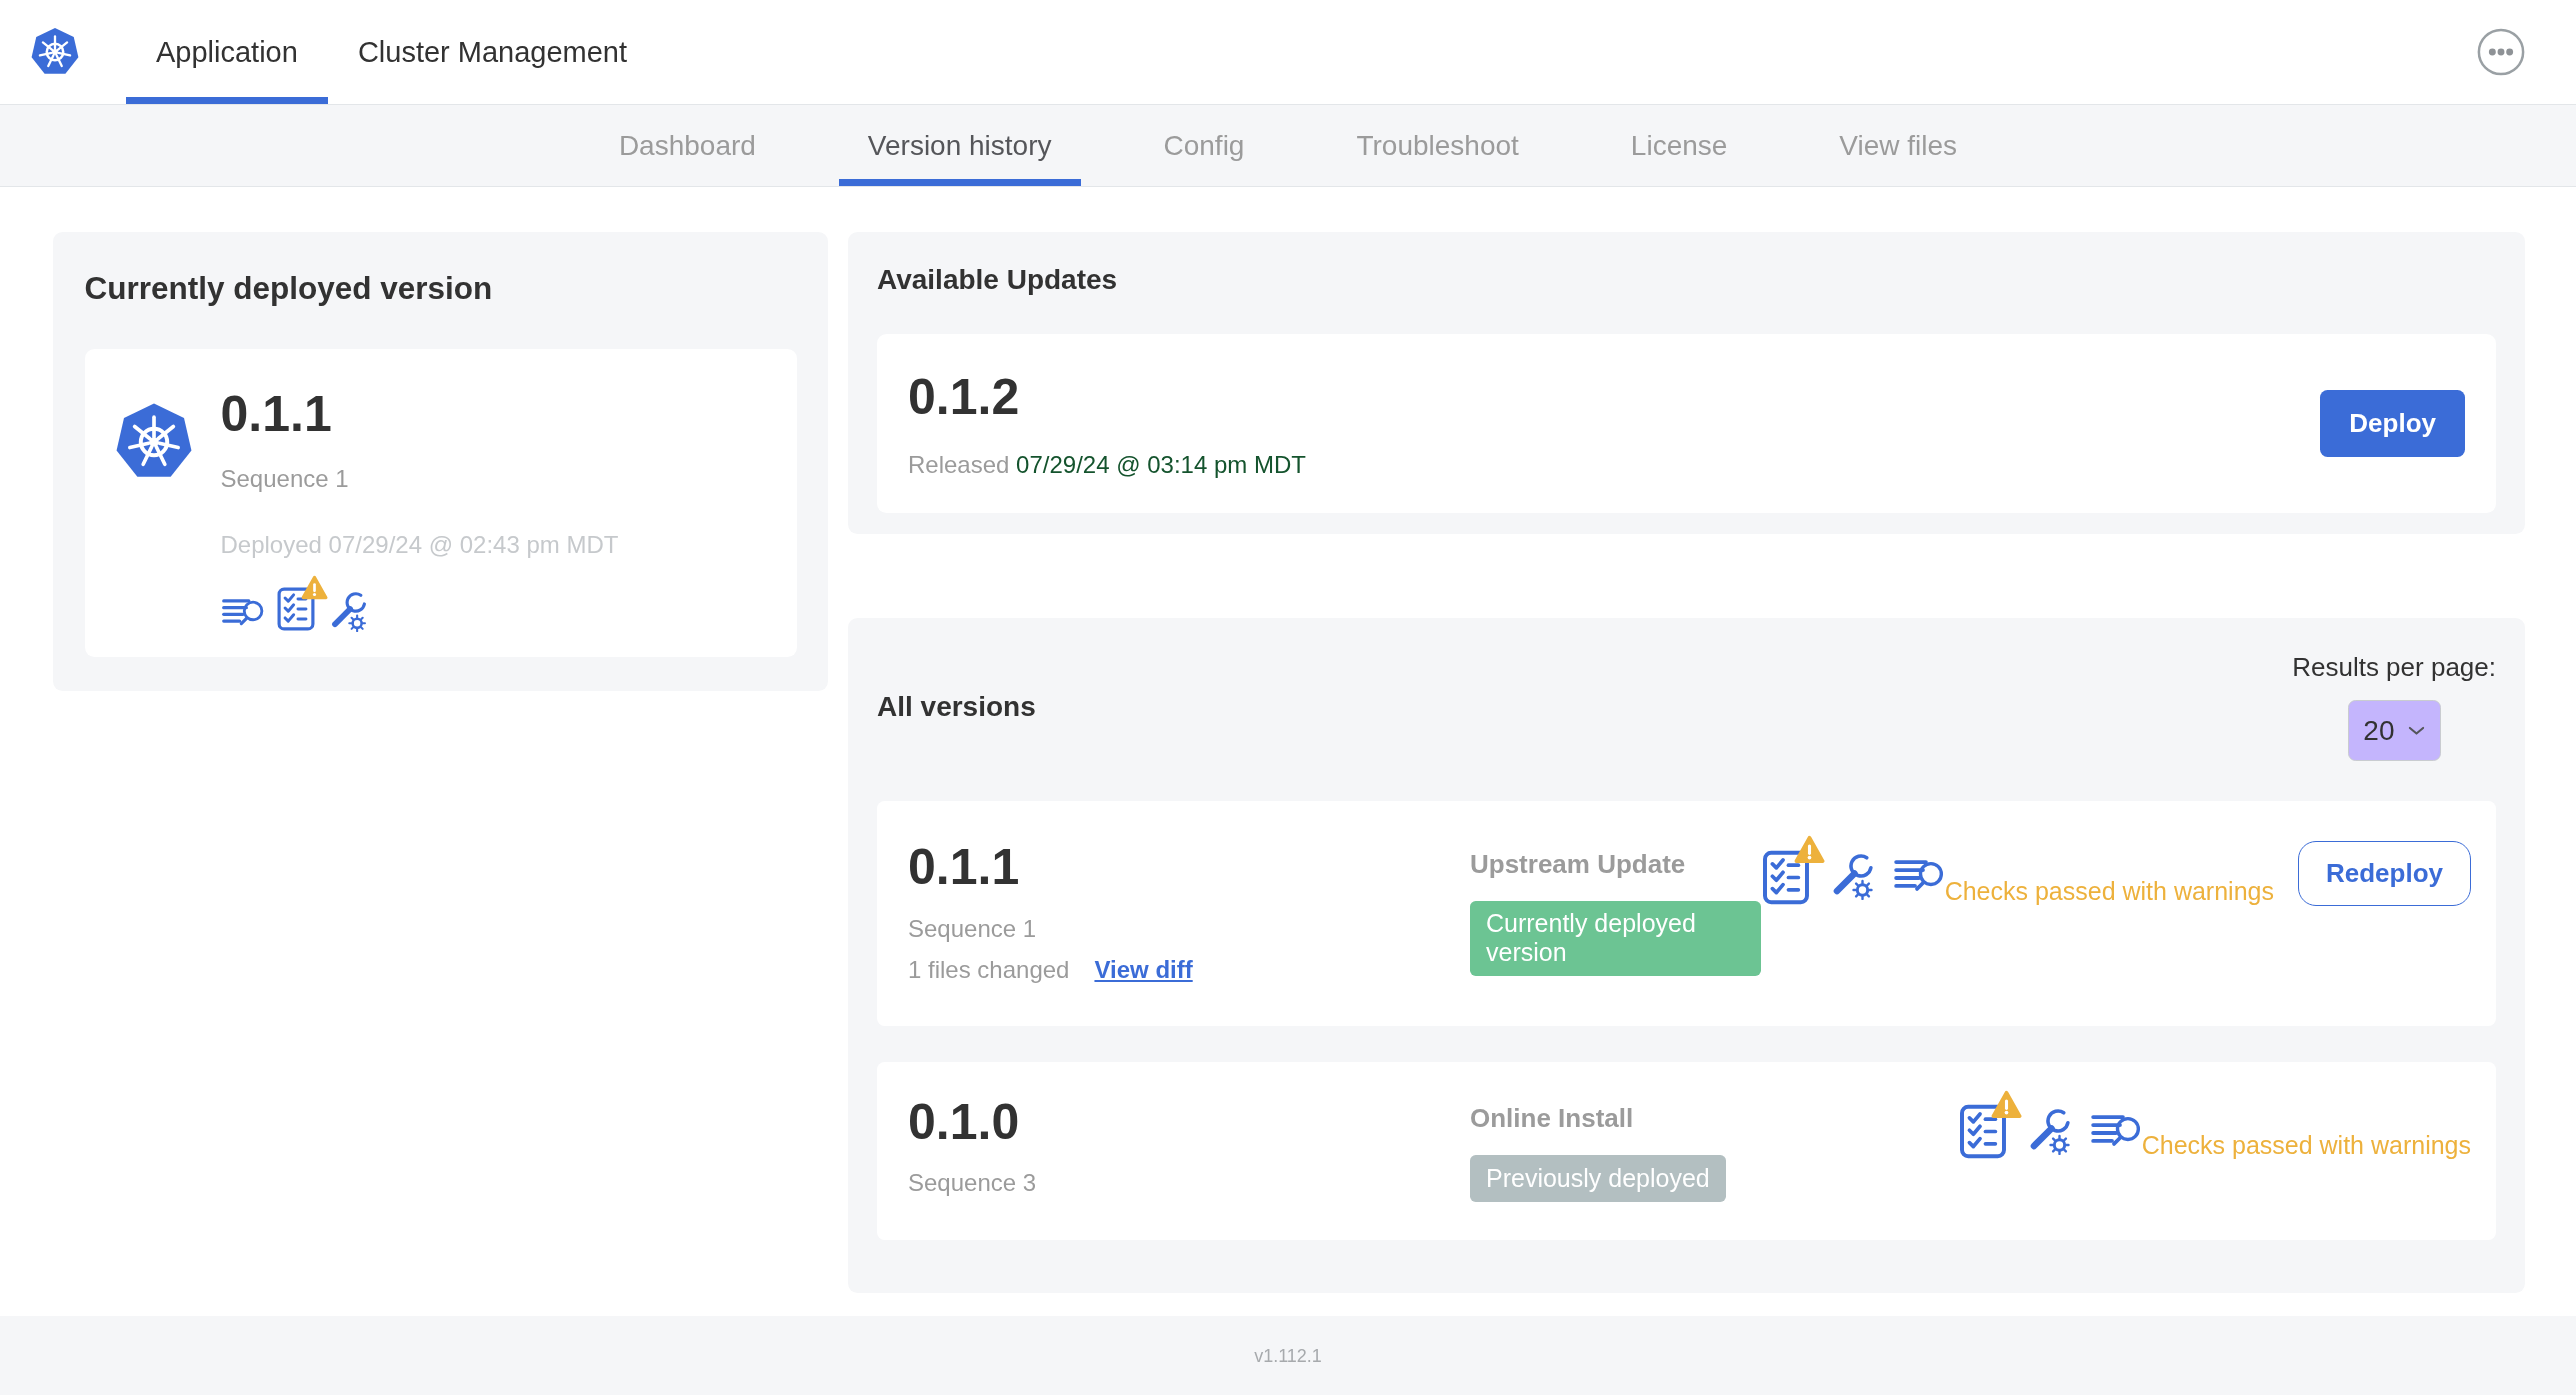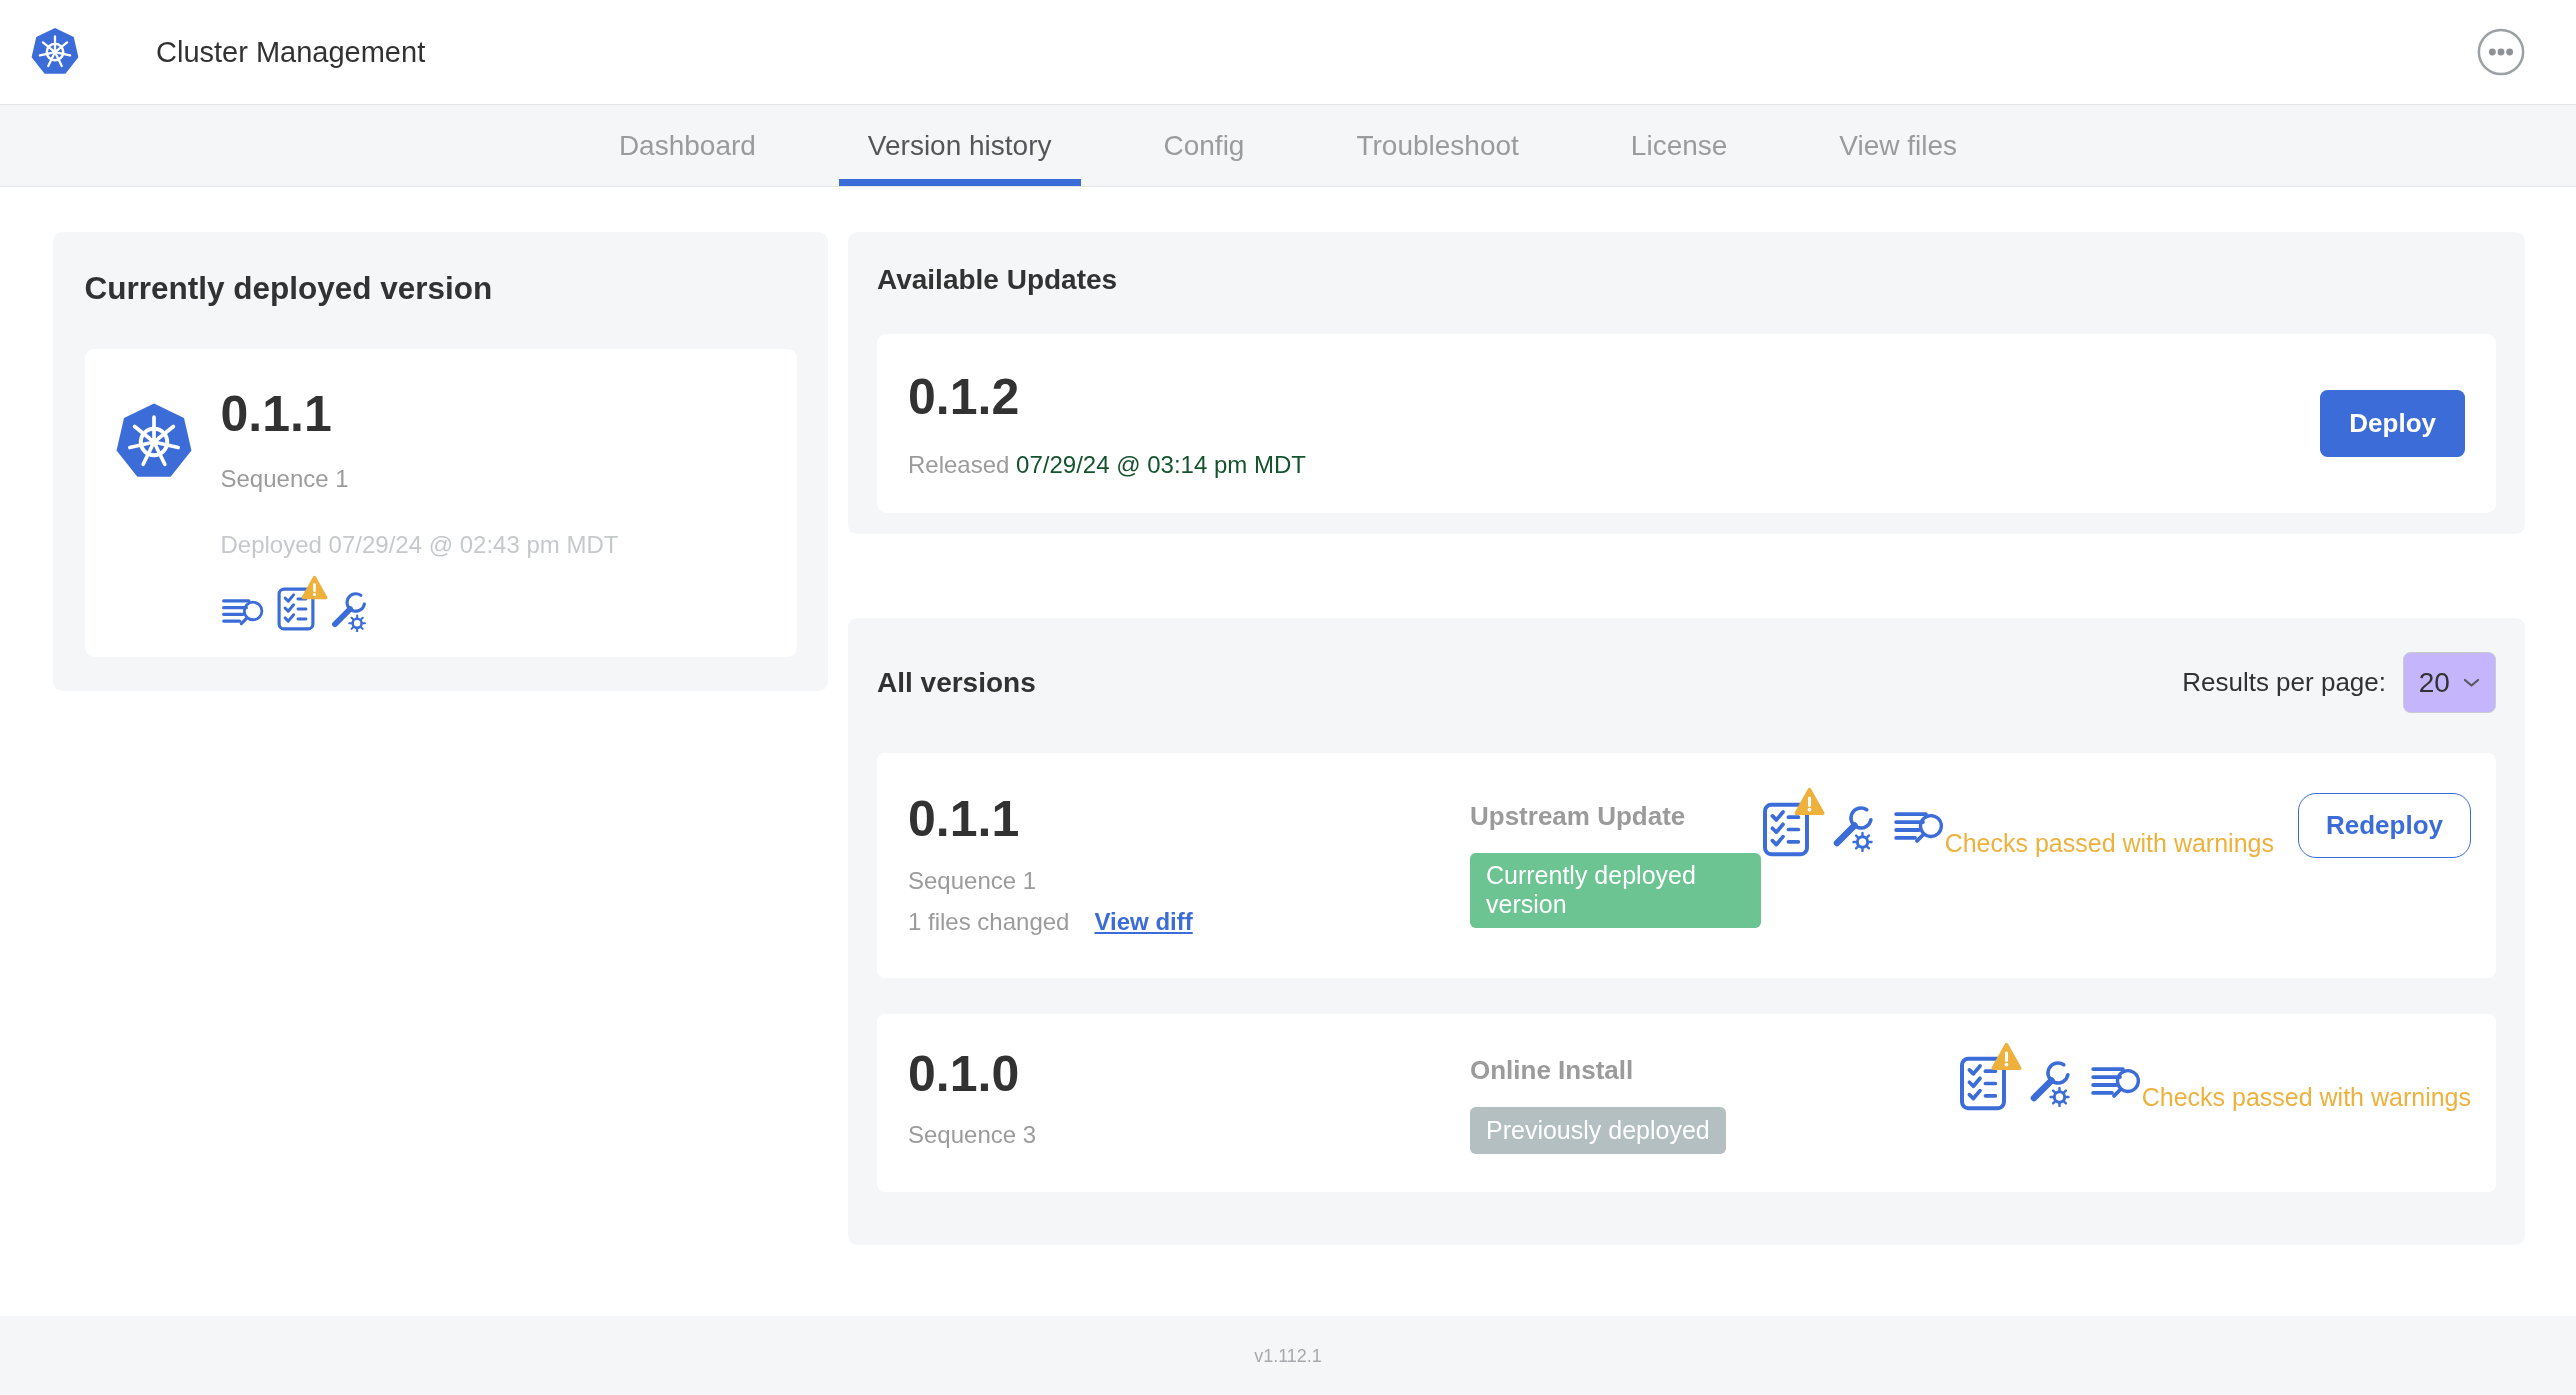--- a/index.html
+++ b/index.html
@@ -117,21 +117,21 @@
     min-width: 136px; height: 67px;
     padding: 0 29px;
     font-size: 26px; font-weight: 700;
     font-family: "Liberation Sans", sans-serif;
     cursor: pointer;
   }
 
   
   .allversions-card { margin-top: 84px; padding: 34px 29px 53px; }
   .allversions-head { display: flex; align-items: center; }
-  .rpp { margin-left: auto; display: flex; align-items: center; gap: 17px; }
+  .rpp { margin-left: auto; display: flex; align-items: center; gap: 17px; flex-direction: column; }
   .rpp-label { font-size: 26px; color: var(--dark); }
   .rpp-select {
     width: 93px; height: 61px;
     background: #c4b5fd;
     border: 1px solid #c9ccd0; border-radius: 7.6px;
     display: flex; align-items: center; justify-content: center; gap: 13.4px;
     font-size: 28px; color: var(--dark);
     cursor: pointer;
   }
   .rows { margin-top: 40px; display: flex; flex-direction: column; gap: 36px; }
@@ -261,20 +261,21 @@
     </symbol>
   </defs>
 </svg>
 
 <header class="topnav">
   <div class="brand">
     <svg viewBox="0 0 52 52" width="50" height="50">
         <use href="#sym-k8s"></use>
       </svg>
   </div>
+  <div class="top-tab active">Application</div>
   <div class="top-tab">Cluster Management</div>
   <div class="topnav-right">
     <button class="overflow-btn">
       <svg width="50" height="50" viewBox="0 0 52 52">
           <use href="#sym-ellipsis"></use>
         </svg>
     </button>
   </div>
 </header>
 

